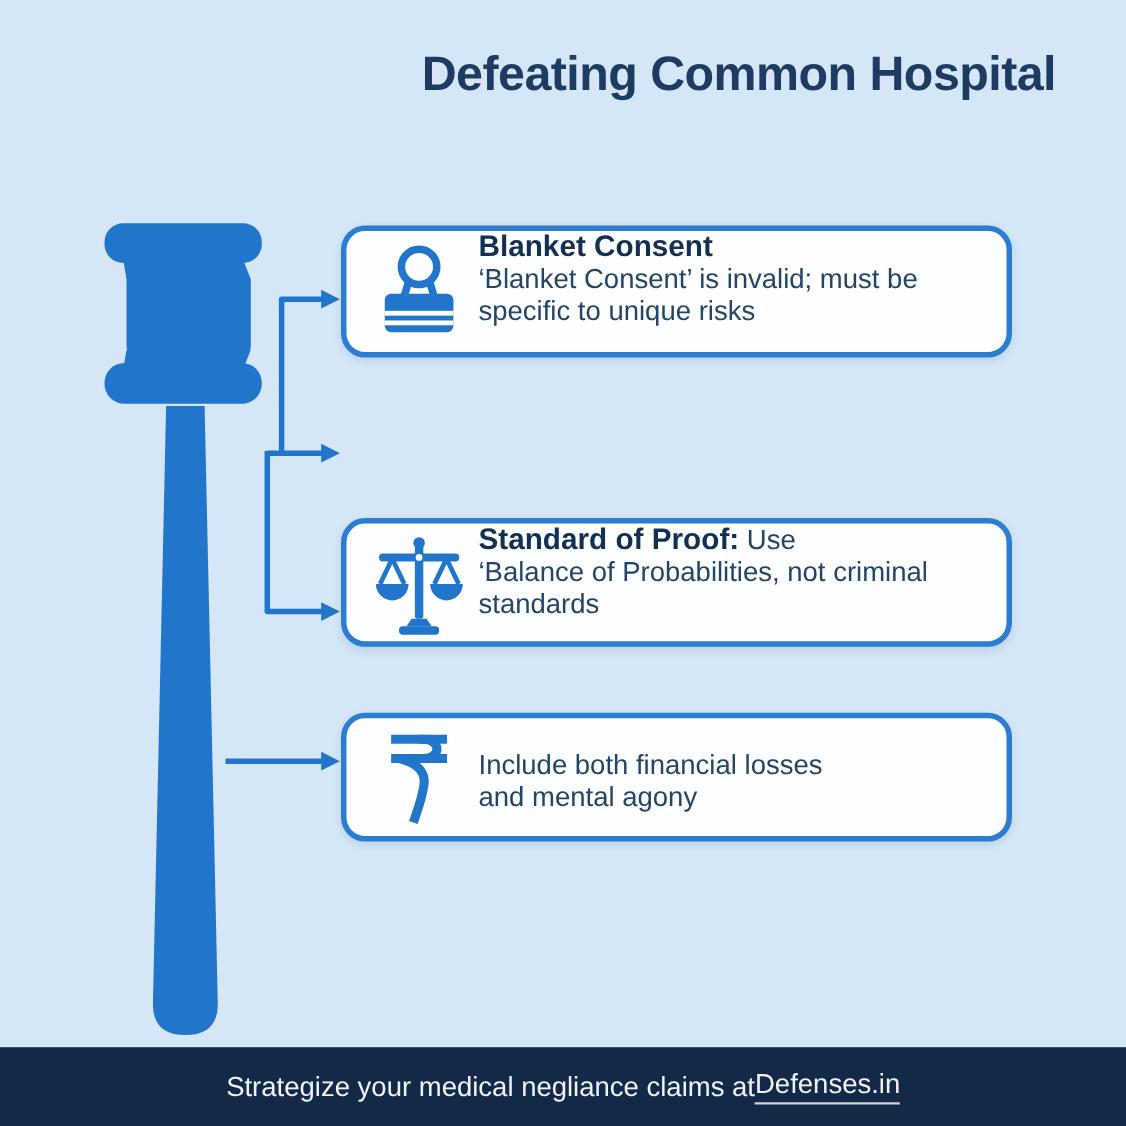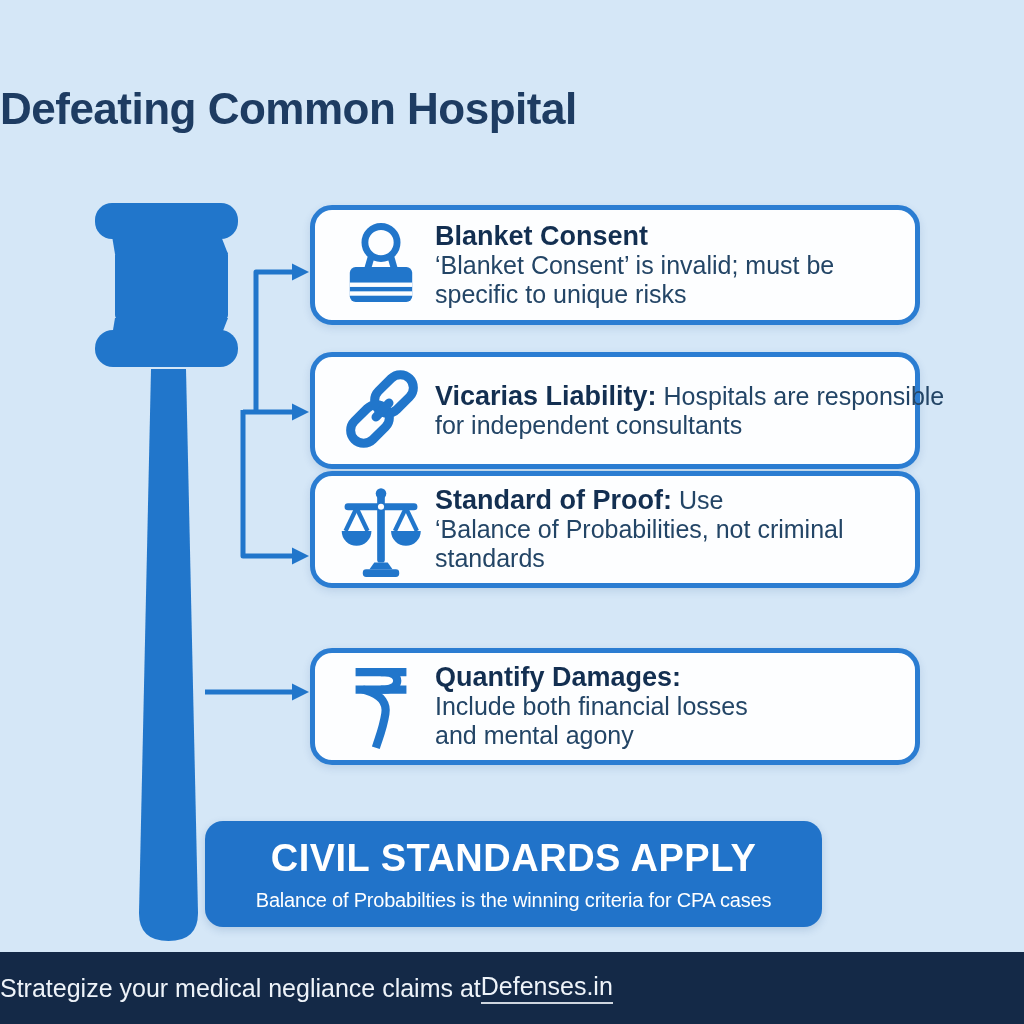--- a/index.html
+++ b/index.html
@@ -6,36 +6,35 @@
   .canvas{
     position:relative;
     width:1024px;height:1024px;
     overflow:hidden;
     background:var(--background,#d5e7f7);
     font-family:"Liberation Sans", sans-serif;
   }
   
   .page-title{
     position:absolute;top:40px;left:0;width:960px;
-    text-align:left;
+    text-align:right;
     color:var(--title-text,#1e3c62);
     font-weight:bold;font-size:44px;line-height:56px;
     letter-spacing:-0.5px;
-    margin-top:41px;
   }
   
   .art-layer{position:absolute;top:0;left:0;pointer-events:none;}
   
   .card{
     position:absolute;left:310px;width:610px;height:117px;
     background:var(--card-bg,#ffffff);
     border:5px solid var(--card-border,#2b7dd2);
     border-radius:22px;
     box-sizing:border-box;
-    display:flex;align-items:center;
+    display:flex;
     padding:0 0 0 20px;
     box-shadow:0 3px 8px rgba(30,80,140,.14);
   }
   .card-1{top:205px;height:120px;}
   .card-2{top:352px;}
   .card-3{top:471px;}
   .card-4{top:648px;}
   .card-icon{
     width:92px;flex:none;
     display:flex;align-items:center;justify-content:center;
@@ -66,21 +65,21 @@
     font-weight:bold;font-size:38px;letter-spacing:0.5px;
   }
   .banner-subtitle{
     color:var(--banner-text,#ffffff);
     font-size:20px;letter-spacing:-0.2px;
   }
   
   .footer{
     position:absolute;left:0;bottom:0;width:1024px;height:72px;
     background:var(--footer-bg,#142947);
-    display:flex;align-items:center;justify-content:flex-start;
+    display:flex;align-items:center;justify-content:center;
     color:var(--footer-text,#eef3f9);
     font-size:25px;
   }
   .footer-link{
     border-bottom:2px solid rgba(238,243,249,.85);
     padding-bottom:1px;
     cursor:pointer;
   }
 </style>
 </head>
@@ -126,33 +125,20 @@
         <rect x="8" y="50" width="64" height="36" rx="6" fill="var(--accent-blue,#2176cb)"></rect>
         <rect x="8" y="66" width="64" height="4.5" fill="#fdfeff"></rect>
         <rect x="8" y="75" width="64" height="4.5" fill="#fdfeff"></rect>
       </svg>
     </div>
     <div class="card-text"><span class="card-heading">Blanket Consent</span><span>
 ‘Blanket Consent’ is invalid; must be
 specific to unique risks</span></div>
   </div>
 
-  <div class="card card-2">
-    <div class="card-icon">
-      <svg width="80" height="92" viewBox="0 0 80 92">
-        <g stroke="var(--accent-blue,#2176cb)" stroke-width="9" fill="none">
-          <rect x="-13" y="-22" width="26" height="44" rx="13" transform="translate(53,29) rotate(45)"></rect>
-          <rect x="-13" y="-22" width="26" height="44" rx="13" transform="translate(29,59) rotate(45)"></rect>
-          <path d="M35 52 L48 38" stroke-linecap="round"></path>
-        </g>
-      </svg>
-    </div>
-    <div class="card-text"><span class="card-heading">Vicarias Liability:</span><span> Hospitals are responsible
-for independent consultants</span></div>
-  </div>
 
   <div class="card card-3">
     <div class="card-icon">
       <svg width="92" height="96" viewBox="0 0 96 100">
         <g fill="var(--accent-blue,#2176cb)">
           <circle cx="48" cy="12" r="5.5"></circle>
           <rect x="44" y="10" width="8" height="74" rx="3"></rect>
           <rect x="10" y="22" width="76" height="7.5" rx="3.5"></rect>
           <path d="M41 84 L55 84 L60 91 L36 91 Z"></path>
           <rect x="29" y="91" width="38" height="8" rx="3.5"></rect>
@@ -177,28 +163,24 @@
     <div class="card-icon">
       <svg width="62" height="90" viewBox="0 0 64 92">
         <g stroke="var(--accent-blue,#2176cb)" stroke-width="8.5" fill="none" stroke-linecap="square">
           <path d="M10 10 H54"></path>
           <path d="M10 28 H54"></path>
           <path d="M36 10 C53 10 53 28 36 28"></path>
           <path d="M17 29 C34 34 38 44 36.5 53 C34.5 66 31 75 28 84"></path>
         </g>
       </svg>
     </div>
-    <div class="card-text"><span class="card-heading">Quantify Damages:</span><span>
+    <div class="card-text"><span>
 Include both financial losses
 and mental agony</span></div>
   </div>
 
-  <div class="banner">
-    <div class="banner-title">CIVIL STANDARDS APPLY</div>
-    <div class="banner-subtitle">Balance of Probabilties is the winning criteria for CPA cases</div>
-  </div>
 
   <div class="footer">
     <span>Strategize your medical negliance claims at </span>
       <span class="footer-link">Defenses.in</span>
   </div>
 
 </div>
 
 </body></html>

